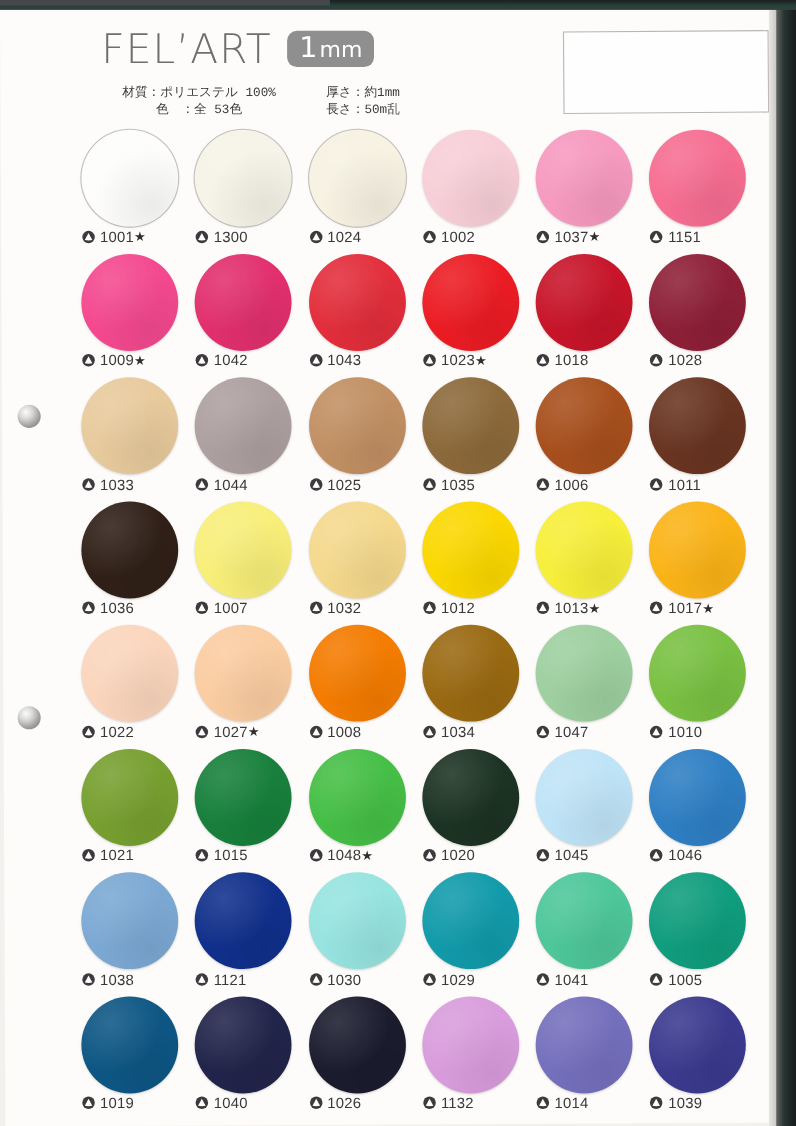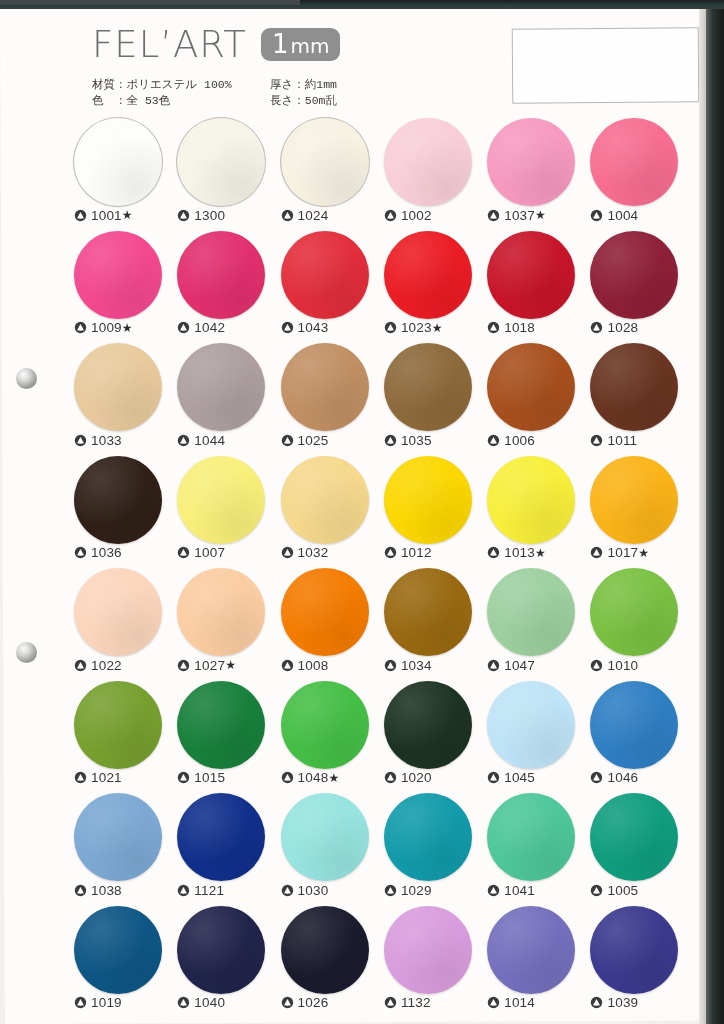--- a/index.html
+++ b/index.html
@@ -11,20 +11,21 @@
     font-family: "Liberation Sans", sans-serif;
     overflow: hidden;
   }
 
   #scan {
     position: relative;
     width: 724px;
     height: 1024px;
     background: #2e302f;
     overflow: hidden;
+    text-align: center;
   }
 
   
   .lid-top {
     position: absolute;
     left: 0; top: 0;
     width: 724px; height: 9px;
     background: linear-gradient(180deg,#1c1e1d 0%, #24403b 55%, #3a3d3c 100%);
     z-index: 6;
   }
@@ -303,21 +304,21 @@
             <span class="star">★</span>
           </div>
         </div>
         <div class="cell">
           <div class="swatch" style="background: rgb(247, 110, 146);"></div>
           <div class="label">
             <svg viewBox="0 0 16 16" class="mark-icon">
               <circle cx="8" cy="8" r="7" fill="#3b3a3c"></circle>
               <path d="M8 3.6 L12.2 11.3 Q8 12.4 3.8 11.3 Z" fill="#ffffff"></path>
             </svg>
-            <span class="label-text">1004</span>
+            <span class="label-text">1151</span>
           </div>
         </div>
       </div>
       <div class="row">
         <div class="cell">
           <div class="swatch" style="background: rgb(244, 73, 143);"></div>
           <div class="label">
             <svg viewBox="0 0 16 16" class="mark-icon">
               <circle cx="8" cy="8" r="7" fill="#3b3a3c"></circle>
               <path d="M8 3.6 L12.2 11.3 Q8 12.4 3.8 11.3 Z" fill="#ffffff"></path>

